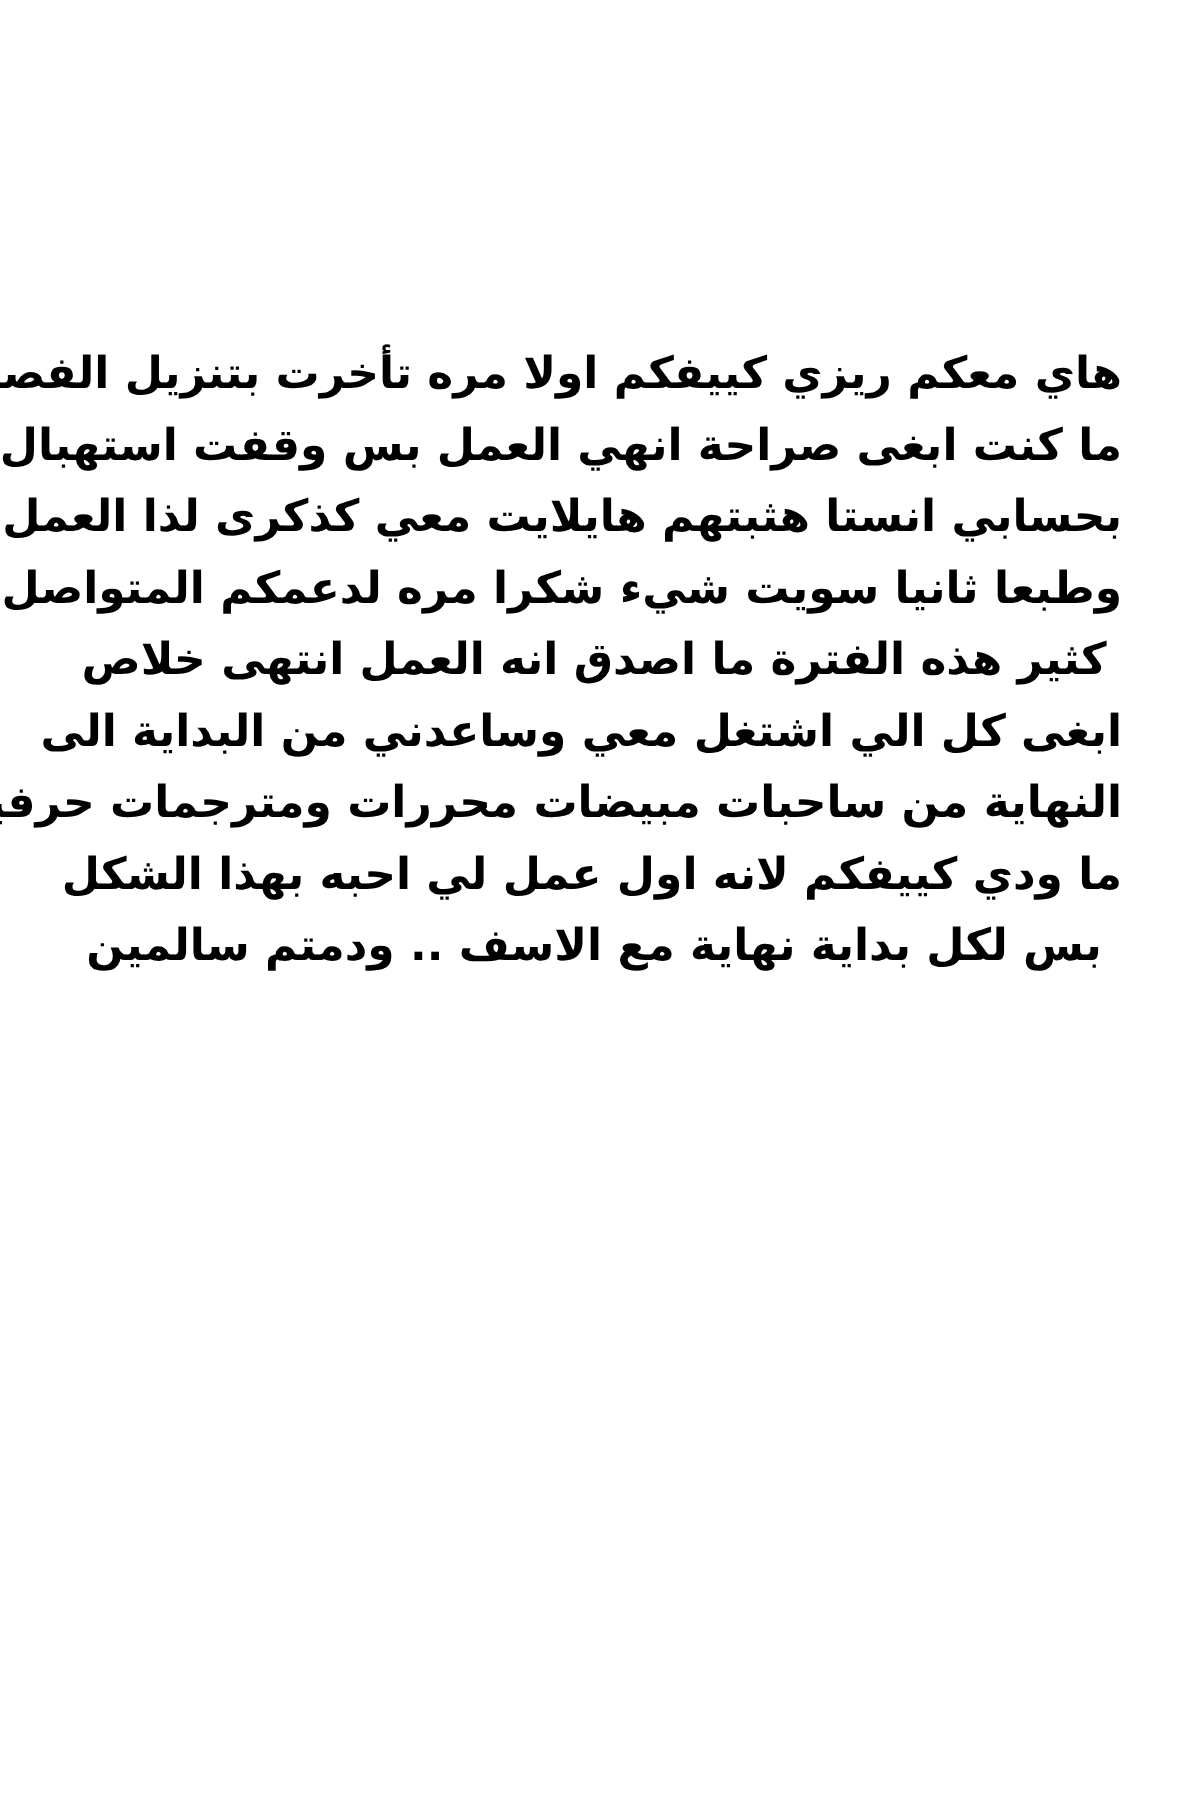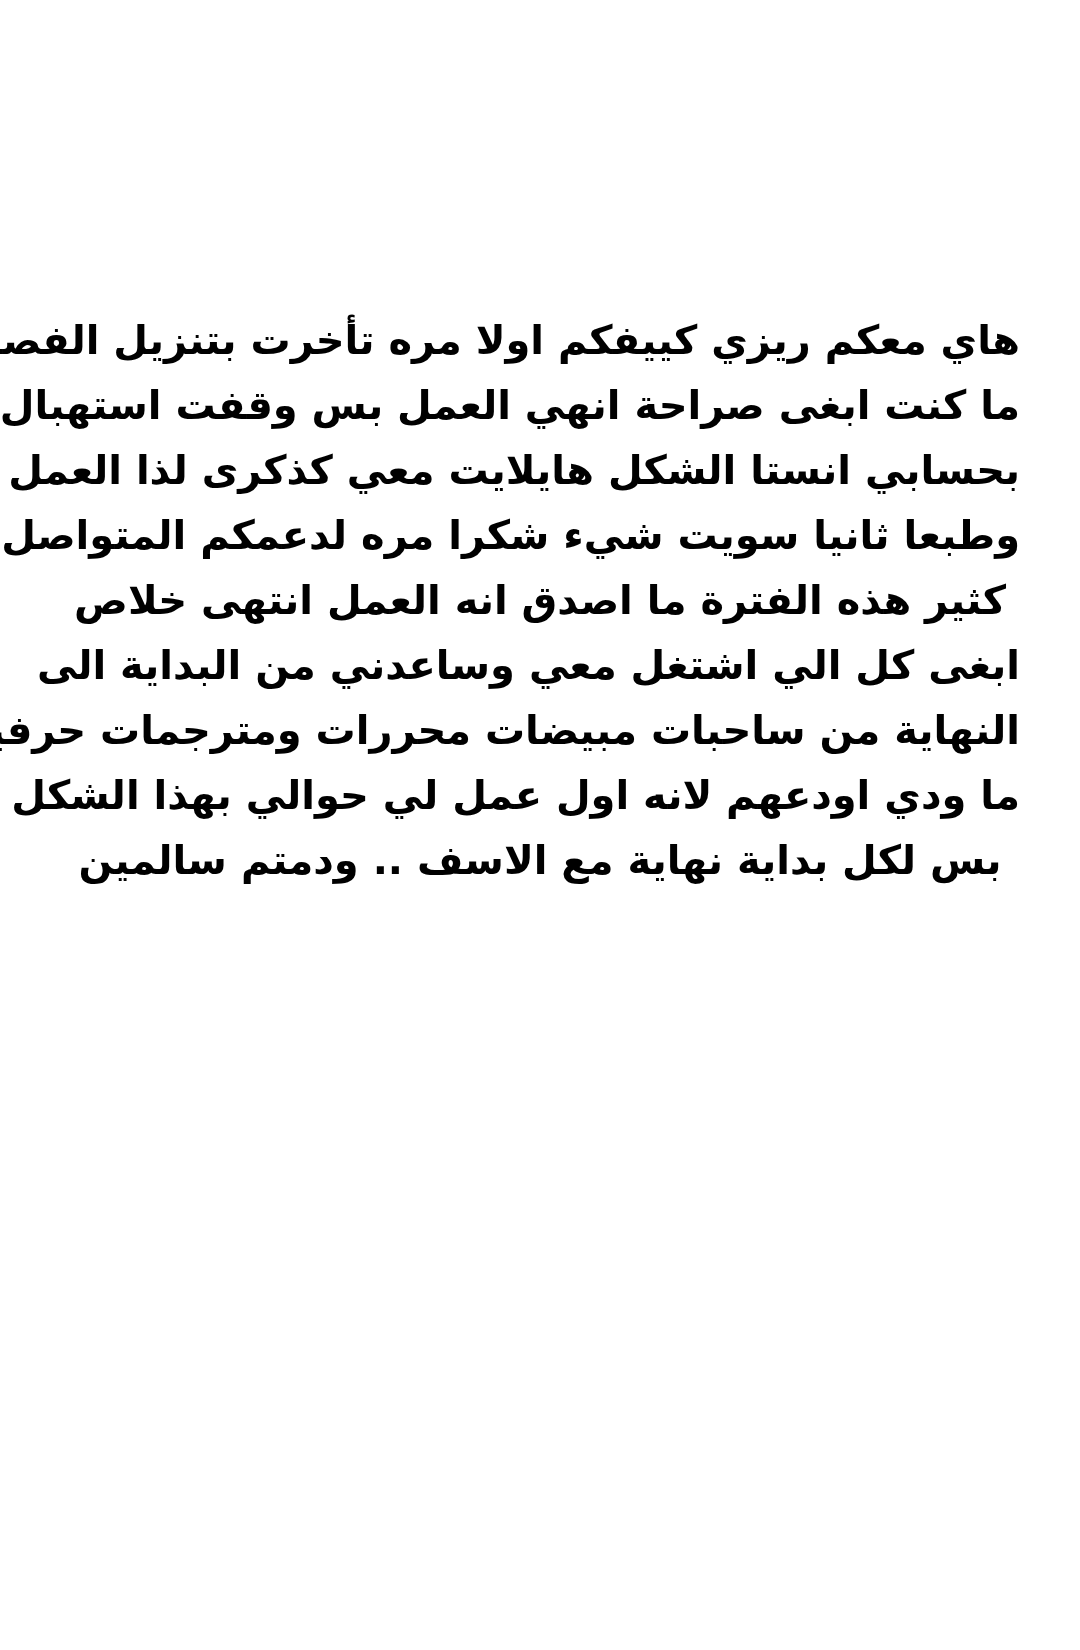--- a/index.html
+++ b/index.html
@@ -36,21 +36,21 @@
     white-space: nowrap;
   }
 </style>
 </head>
 <body>
 
 <div class="page">
   <div class="text-block">
     <div class="text-line">هاي معكم ريزي كييفكم اولا مره تأخرت بتنزيل الفصل</div>
     <div class="text-line">ما كنت ابغى صراحة انهي العمل بس وقفت استهبال</div>
-    <div class="text-line">بحسابي انستا الشكل هايلايت معي كذكرى لذا العمل</div>
+    <div class="text-line">بحسابي انستا هثبتهم هايلايت معي كذكرى لذا العمل</div>
     <div class="text-line">وطبعا ثانيا سويت شيء شكرا مره لدعمكم المتواصل</div>
     <div class="text-line">كثير هذه الفترة ما اصدق انه العمل انتهى خلاص</div>
     <div class="text-line">ابغى كل الي اشتغل معي وساعدني من البداية الى</div>
     <div class="text-line">النهاية من ساحبات مبيضات محررات ومترجمات حرفيا</div>
-    <div class="text-line">ما ودي اودعهم لانه اول عمل لي حوالي بهذا الشكل</div>
+    <div class="text-line">ما ودي كييفكم لانه اول عمل لي احبه بهذا الشكل</div>
     <div class="text-line">بس لكل بداية نهاية مع الاسف .. ودمتم سالمين</div>
   </div>
 </div>
 
 </body></html>

